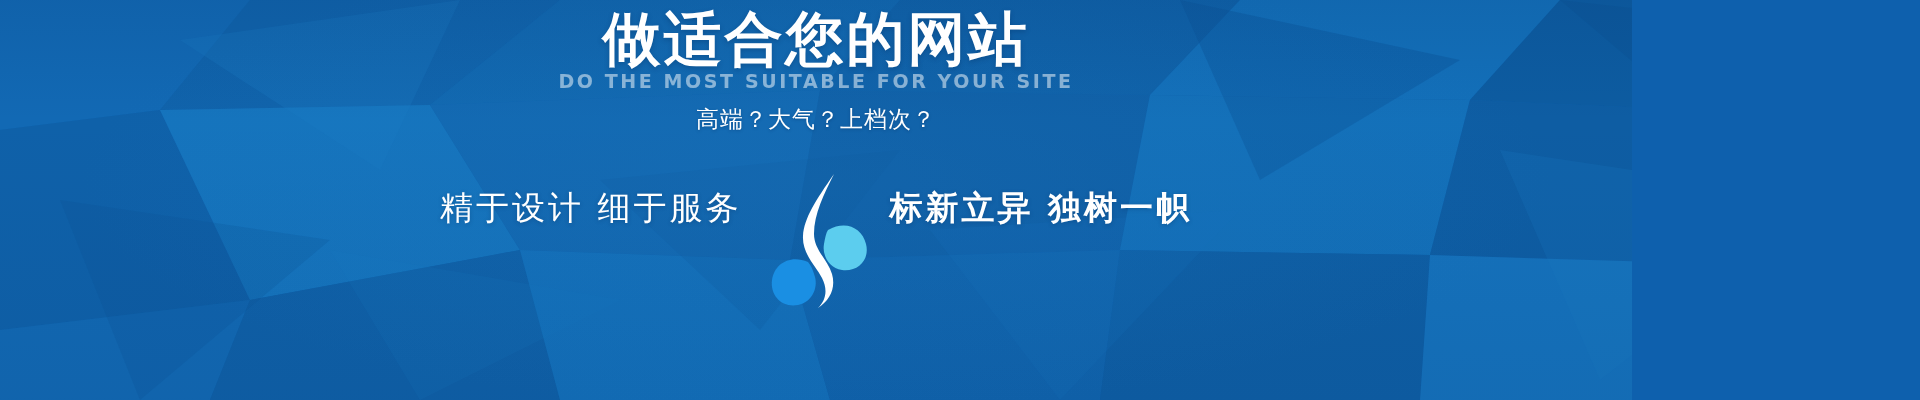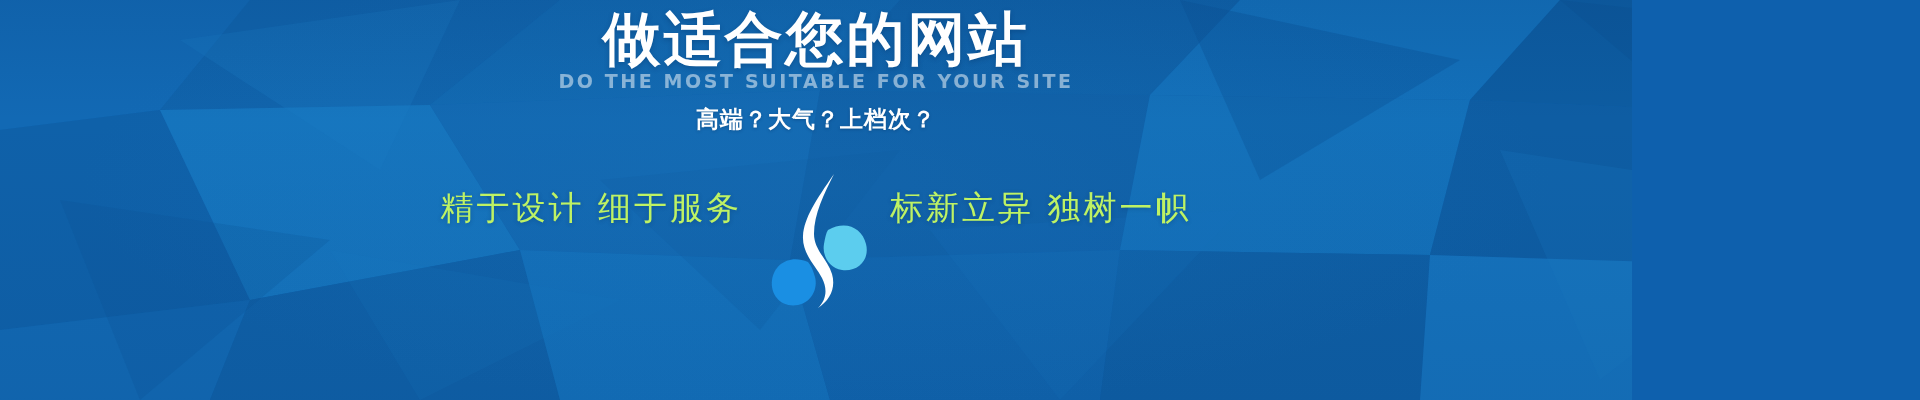--- a/index.html
+++ b/index.html
@@ -68,49 +68,49 @@
 
   
   .claim {
     position: absolute;
     left: 0;
     right: 0;
     top: 104px;
     text-align: center;
     color: #ffffff;
     font-size: 23px;
-    font-weight: bold;
+    font-weight: normal;
     line-height: 1.38;
     letter-spacing: 1px;
     text-shadow: 0 1px 3px rgba(0,40,85,0.35);
     white-space: nowrap;
   }
   .claim div { white-space: nowrap; }
 
   
   .slogan-row {
     position: absolute;
     left: 0;
     right: 0;
     top: 178px;
     height: 60px;
     display: flex;
     align-items: center;
     justify-content: center;
   }
   .slogan {
-    color: #bef264;
+    color: #ffffff;
     font-size: 33px;
     font-weight: normal;
     letter-spacing: 3px;
     white-space: nowrap;
     text-shadow: 0 1px 4px rgba(0,40,85,0.30);
   }
   .slogan-left  { margin-right: 74px; }
-  .slogan-right { margin-left: 74px; }
+  .slogan-right { margin-left: 74px; font-weight: bold; }
 
   #logo-mark {
     position: absolute;
     left: 50%;
     top: 170px;
     transform: translateX(-50%);
     width: 120px;
     height: 140px;
     z-index: 6;
     pointer-events: none;

